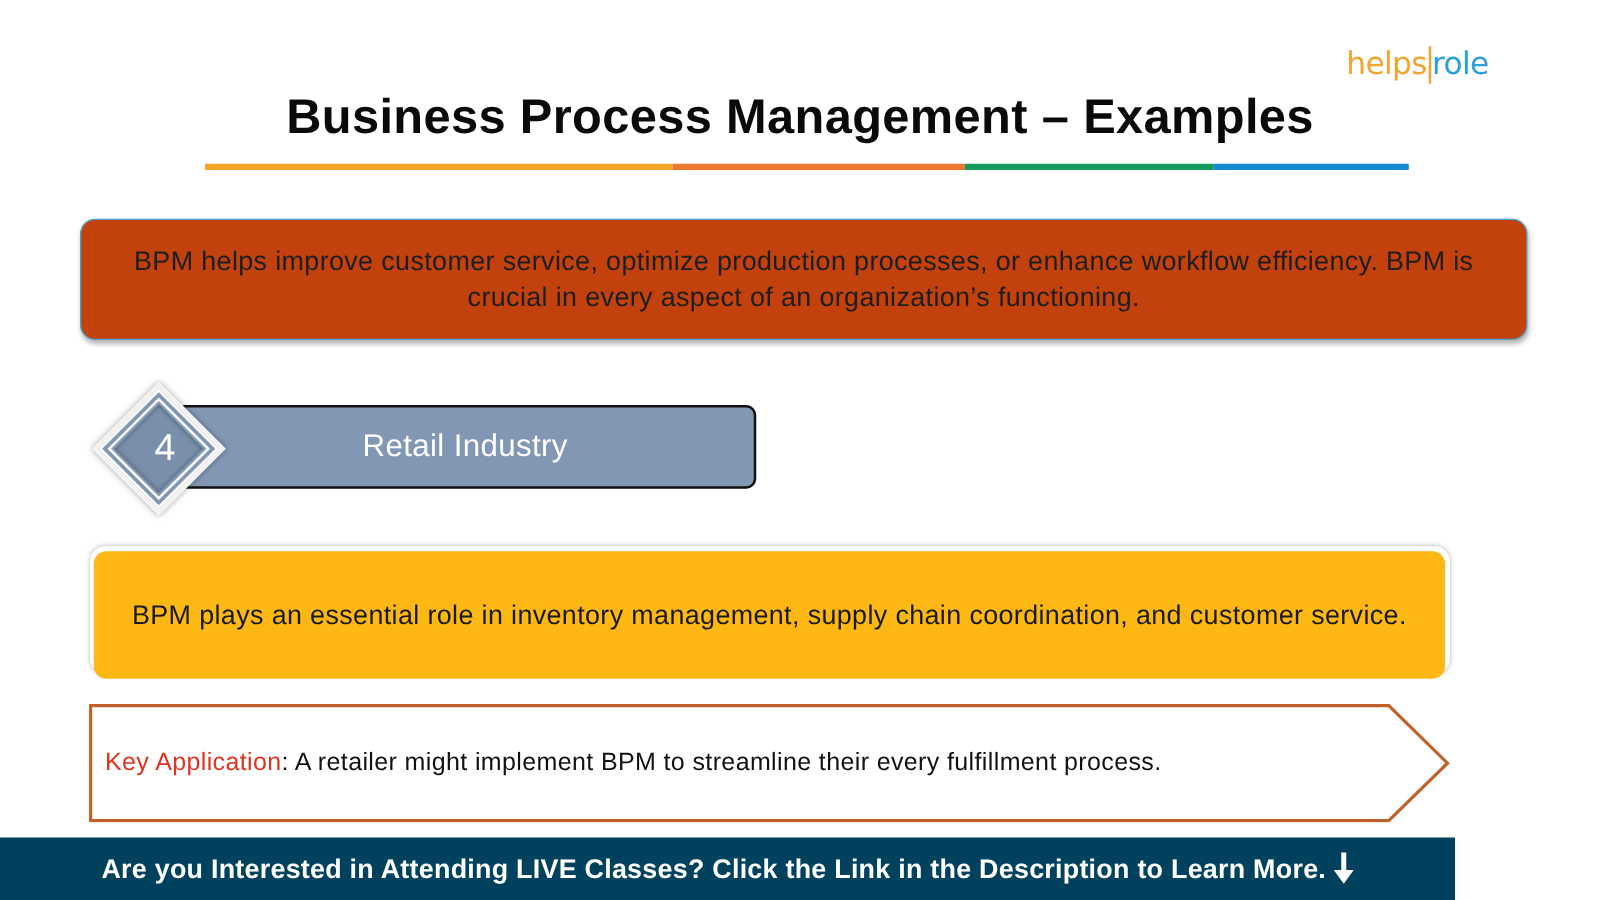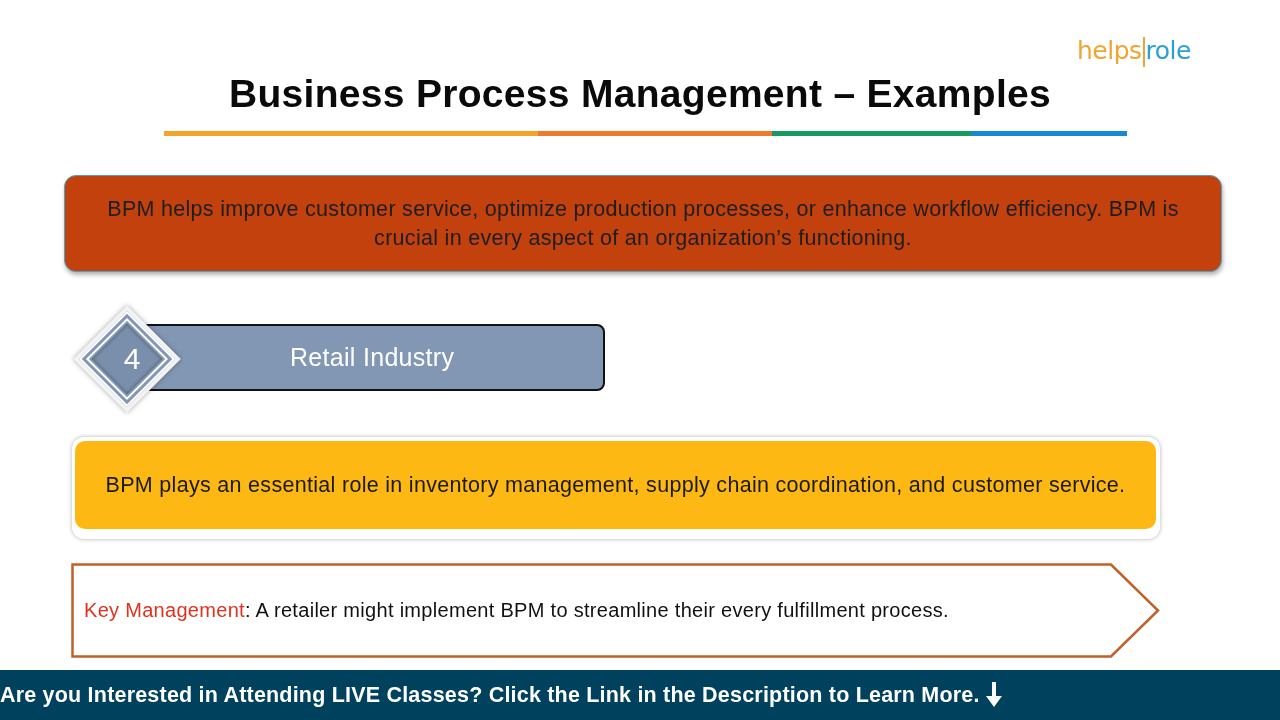--- a/index.html
+++ b/index.html
@@ -25,31 +25,31 @@
 
   .diamond { position: absolute; left: 74px; top: 306px; width: 106px; height: 106px; }
   .diamond .d { position: absolute; transform: rotate(45deg); }
   .diamond .d1 { left: 15px; top: 15px; width: 76px; height: 76px; background: #f2f2f2; box-shadow: 0 0 5px rgba(0,0,0,0.35); }
   .diamond .d2 { left: 19px; top: 19px; width: 68px; height: 68px; background: #8297b3; border: 2px solid #fff; }
   .diamond .d3 { left: 24px; top: 24px; width: 58px; height: 58px; border: 2px solid #fff; }
   .diamond .d4 { left: 28px; top: 28px; width: 50px; height: 50px; background: #7a8fab; box-shadow: inset 0 0 4px rgba(0,0,0,0.4); }
   .diamond .num { position: absolute; left: 0; top: 0; width: 116px; height: 106px; line-height: 106px; text-align: center; font-size: 30px; color: #fff; }
 
   .yellow-outer { position: absolute; left: 72px; top: 437px; width: 1088px; height: 102px; border-radius: 12px; background: #fff; box-shadow: 0 0 4px rgba(0,0,0,0.3); }
-  .yellow { position: absolute; left: 75px; top: 441px; width: 1081px; height: 88px; border-radius: 10px; background: #fdb813;
+  .yellow { position: absolute; left: 75px; top: 441px; width: 1081px; height: 102px; border-radius: 10px; background: #fdb813;
             display: flex; align-items: center; justify-content: center; text-align: center; padding: 0 30px; }
   .yellow p { font-size: 21.5px; line-height: 42px; color: #1a1a1a; letter-spacing: 0.3px; }
 
   .arrow-box { position: absolute; left: 71px; top: 563px; width: 1090px; height: 95px; }
   .arrow-box svg { position: absolute; left: 0; top: 0; }
   .arrow-box .text { position: absolute; left: 13px; top: 0; height: 95px; line-height: 95px; font-size: 20px; color: #111; letter-spacing: 0.3px; white-space: nowrap; }
   .arrow-box .key { color: #e0321e; }
 
-  .banner { position: absolute; left: 0; top: 670px; width: 1280px; height: 50px; background: #00425e; color: #fff;
-            display: flex; align-items: center; font-size: 21.5px; font-weight: bold; letter-spacing: 0.2px; }
+  .banner { position: absolute; left: 0; top: 670px; width: 1164px; height: 50px; background: #00425e; color: #fff;
+            display: flex; align-items: center; justify-content: center; font-size: 21.5px; font-weight: bold; letter-spacing: 0.2px; }
   .banner .arrow { display: inline-block; margin-left: 6px; width: 16px; height: 26px; position: relative; }
   .banner .arrow::before { content: ""; position: absolute; left: 6px; top: 0; width: 4px; height: 17px; background: #fff; }
   .banner .arrow::after { content: ""; position: absolute; left: 0; top: 14px; border-left: 8px solid transparent; border-right: 8px solid transparent; border-top: 11px solid #fff; }
 </style>
 </head>
 <body>
 
 <div class="logo">
   <span class="a">helps</span><span class="bar"></span><span class="b">role</span>
 </div>
@@ -82,20 +82,20 @@
 <div class="yellow-outer"></div>
 <div class="yellow">
   <p>BPM plays an essential role in inventory management, supply chain coordination, and customer service.</p>
 </div>
 
 <div class="arrow-box">
   <svg width="1090" height="95" viewBox="0 0 1090 95">
     <polygon points="1.5,1.5 1040,1.5 1087,47.5 1040,93.5 1.5,93.5" fill="#ffffff" stroke="#c0612a" stroke-width="2.5"></polygon>
   </svg>
   <div class="text">
-    <span class="key">Key Management</span><span>:</span><span> A retailer might implement BPM to streamline their every fulfillment process.</span>
+    <span class="key">Key Application</span><span>:</span><span> A retailer might implement BPM to streamline their every fulfillment process.</span>
   </div>
 </div>
 
 <div class="banner">
   <span>Are you Interested in Attending LIVE Classes? Click the Link in the Description to Learn More.</span>
   <span class="arrow"></span>
 </div>
 
 </body></html>

